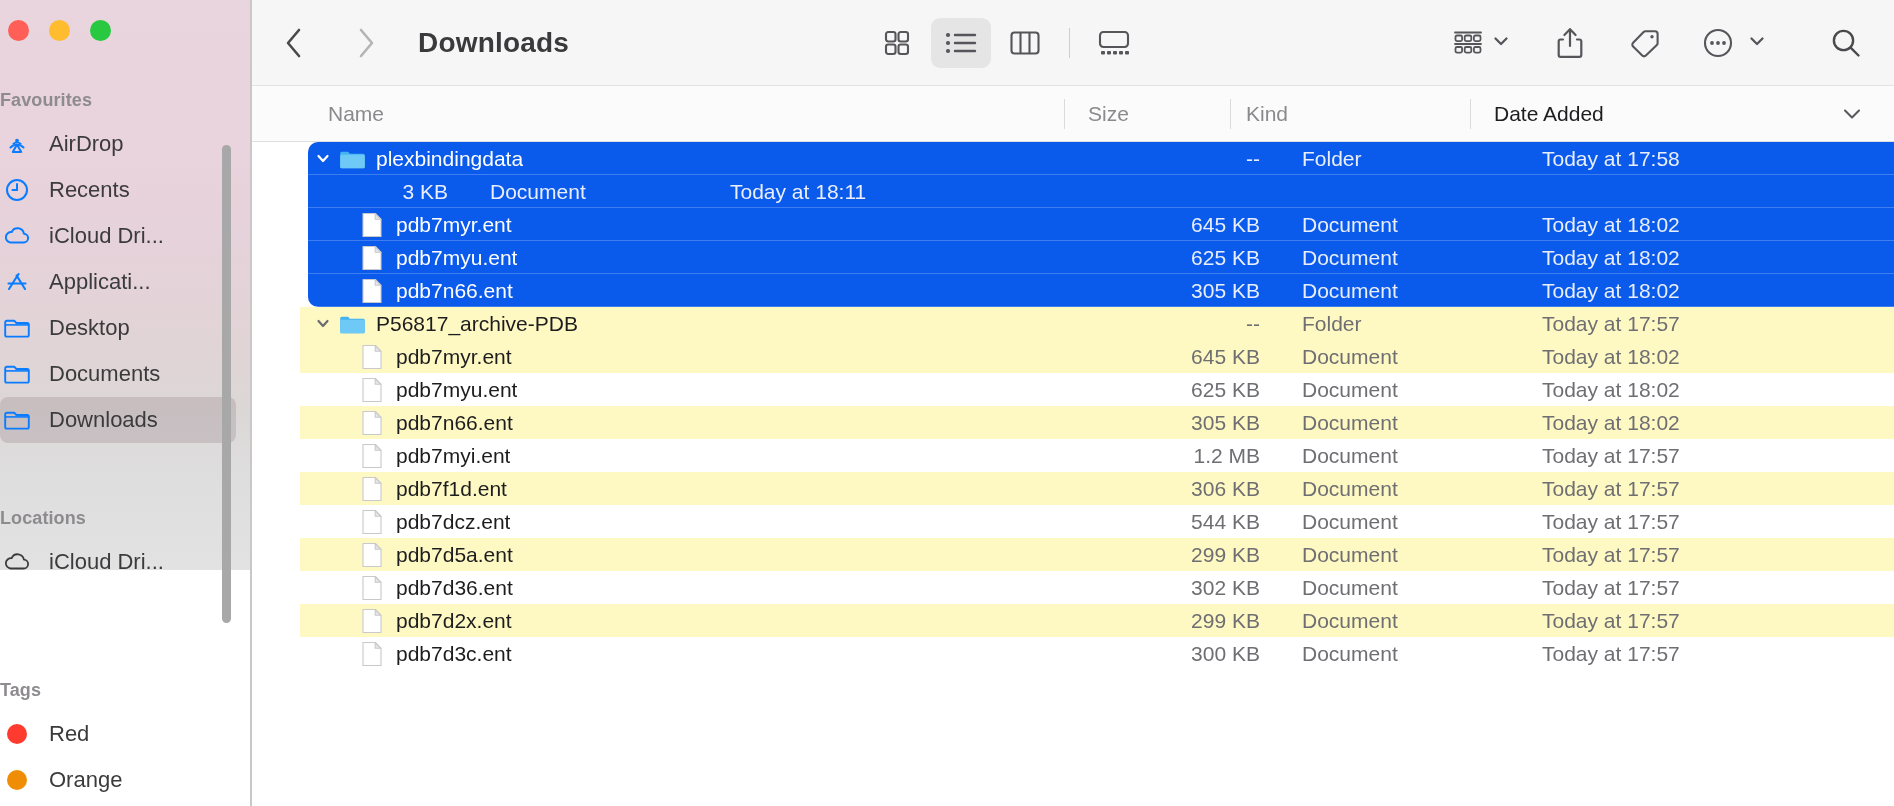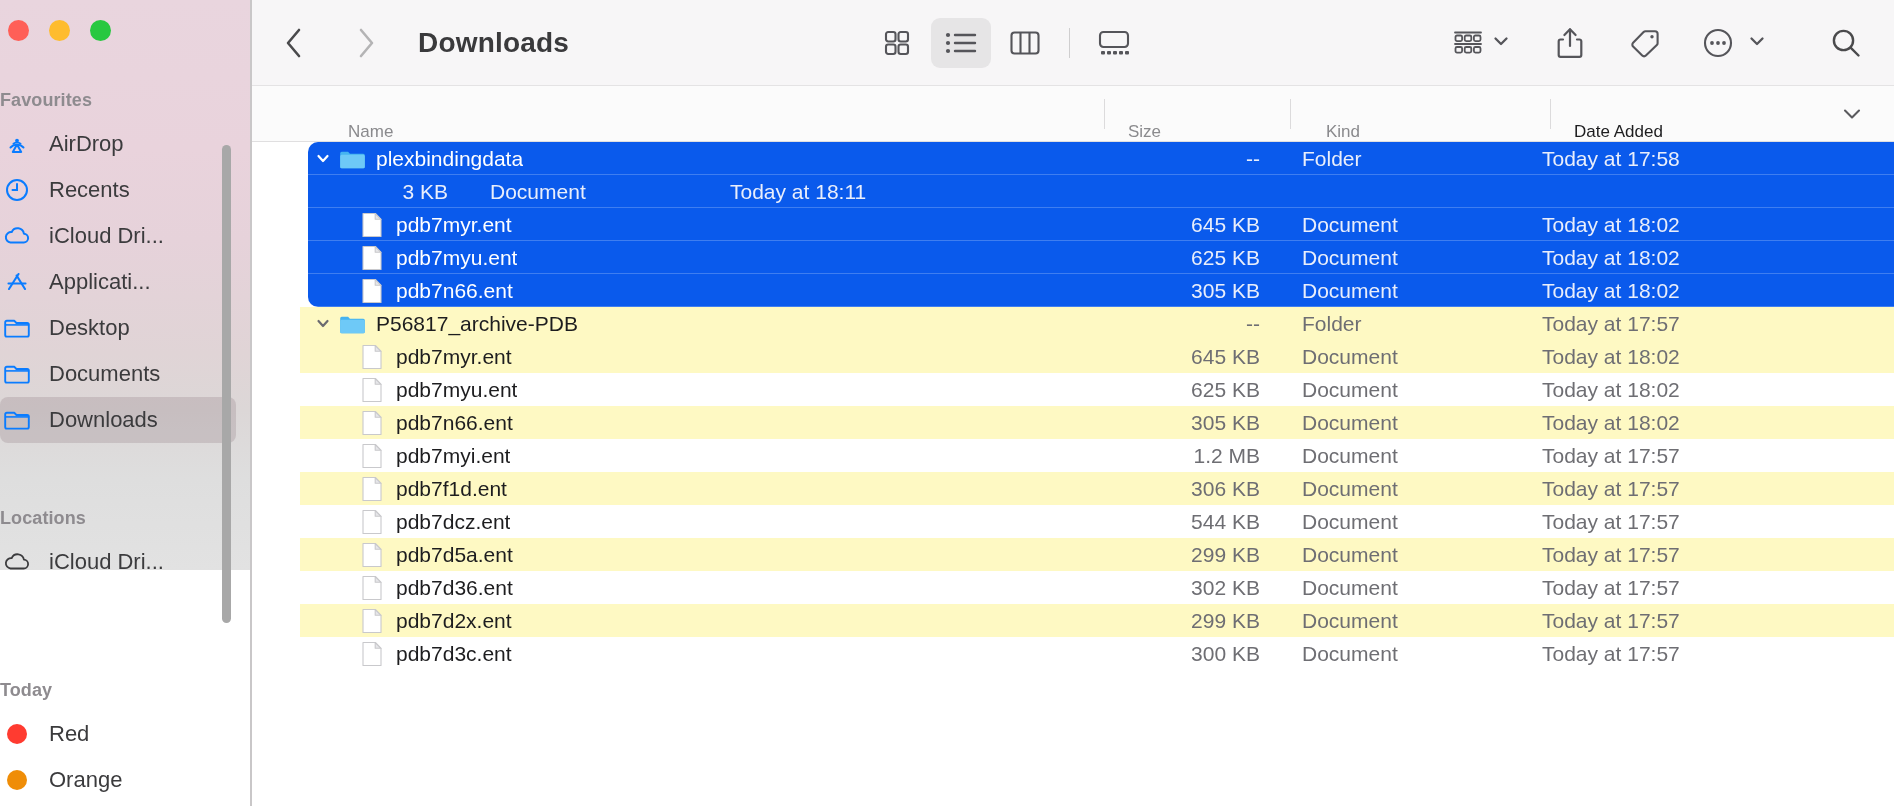--- a/index.html
+++ b/index.html
@@ -79,25 +79,25 @@
 
   .tb-right{ display:flex; align-items:center; }
   .icon-btn{ width:52px; height:52px; display:flex; align-items:center; justify-content:center; }
   .chev-sm{ margin-left:-4px; margin-right:6px; }
 
   
   #colhead{
     position:relative; height:56px; background:#fbfbfb;
     border-bottom:1px solid #e0dfe0; display:flex; align-items:center;
   }
-  .ch{ position:relative; height:56px; display:flex; align-items:flex-end; font-size:17px; color:#8a8a8d;margin-left:20px; }
+  .ch{ position:relative; height:56px; display:flex; align-items:center; font-size:21px; color:#8a8a8d; }
   .ch .sep{ position:absolute; left:0; top:13px; width:1px; height:30px; background:#dcdbdc; }
   #ch-name{ flex:0 0 812px; padding-left:76px; }
   #ch-size{ flex:0 0 166px; padding-left:24px; }
-  #ch-kind{ flex:0 0 240px; padding-left:36px; }
+  #ch-kind{ flex:0 0 240px; padding-left:16px; }
   #ch-date{ flex:1 1 auto; padding-left:24px; color:#1d1d1f; font-weight:400; }
   #ch-date .sortchev{ position:absolute; right:30px; top:18px; }
 
   
   #list{ position:relative; width:100%; height:664px; overflow:hidden; background:#fff;margin-left:48px; }
   .selblock{
     position:absolute; left:8px; right:8px; top:0; height:0;
     background:#0a5aec; border-radius:10px;
   }
   .row{
@@ -222,21 +222,21 @@
         <span class="sb-ico">
           <svg width="30" height="28" viewBox="0 0 30 28">
               <path d="M8.5 20.5h13a4.4 4.4 0 0 0 .4-8.8 6.4 6.4 0 0 0-12.2-1.6 4.6 4.6 0 0 0-1.2 10.4Z" fill="none" stroke="#3b3b3d" stroke-width="1.8" stroke-linejoin="round"></path>
             </svg>
         </span>
         <span class="sb-label">iCloud Dri...</span>
       </div>
     </div>
 
     <div class="sb-sec" id="sec-tags">
-      <div class="sb-group-title">Today</div>
+      <div class="sb-group-title">Tags</div>
       <div class="sb-item">
         <span class="sb-ico">
             <span class="sb-dot" id="dot-red" style="background: rgb(255, 59, 48);"></span>
           </span>
         <span class="sb-label">Red</span>
       </div>
       <div class="sb-item">
         <span class="sb-ico">
             <span class="sb-dot" id="dot-orange" style="background: rgb(239, 141, 7);"></span>
           </span>

